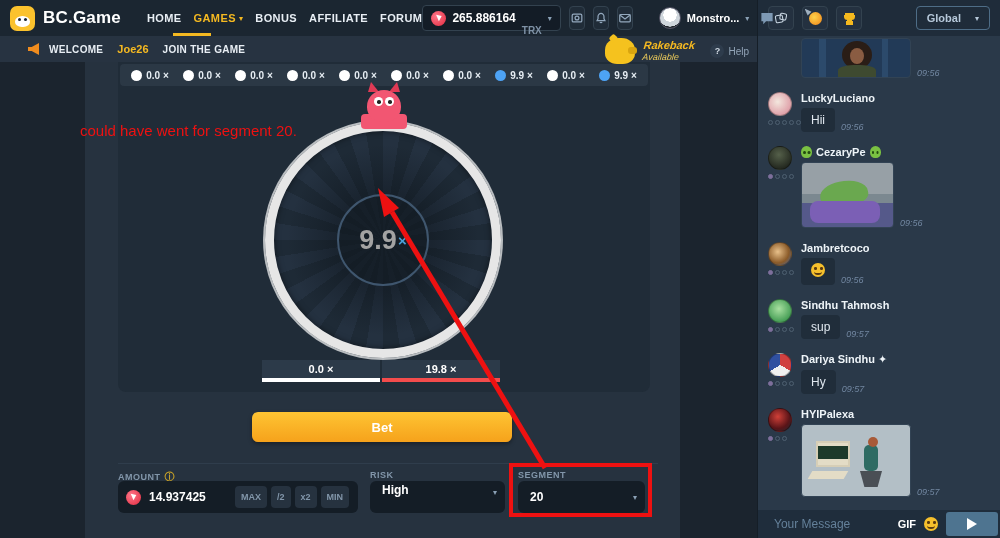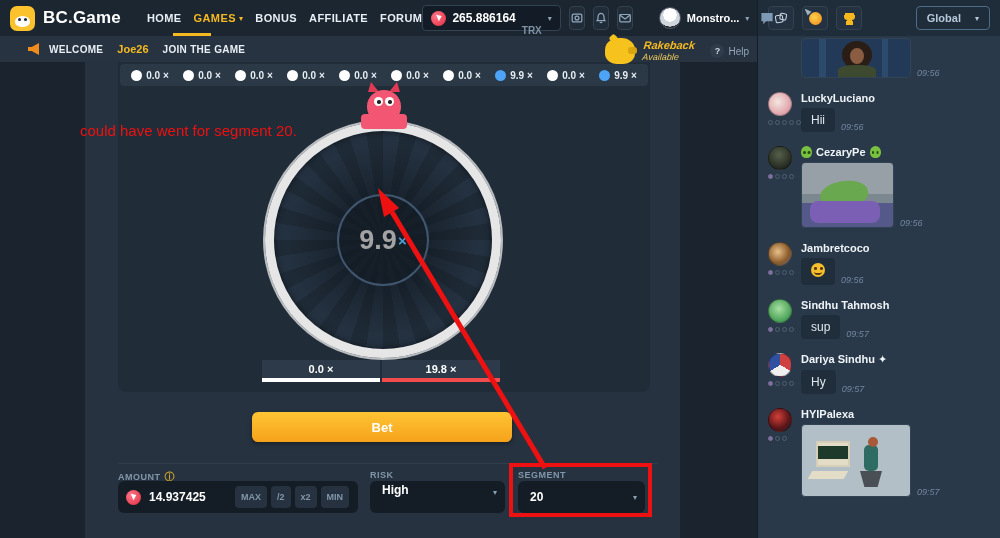--- a/index.html
+++ b/index.html
@@ -502,20 +502,30 @@
                 <i class="head"></i>
                 <i class="chair"></i>
               </div>
             <span class="ts">09:57</span>
           </div>
         </div>
       </div>
 
     </div>
 
+    <div class="chat-input-bar">
+      <input class="msg-input" placeholder="Your Message" style="">
+      <span class="gif-btn">GIF</span>
+      <span class="emoji-btn">
+          <i class="smiley"></i>
+        </span>
+      <div class="send-btn">
+          <i></i>
+        </div>
+    </div>
   </div>
 
   <svg class="anno-svg" viewBox="0 0 1000 538">
     <line x1="545" y1="468" x2="392" y2="212" stroke="#ee1111" stroke-width="5"></line>
     <polygon points="378,188 399,208 384,217" fill="#ee1111"></polygon>
   </svg>
 
 </div>
 
 </body></html>

